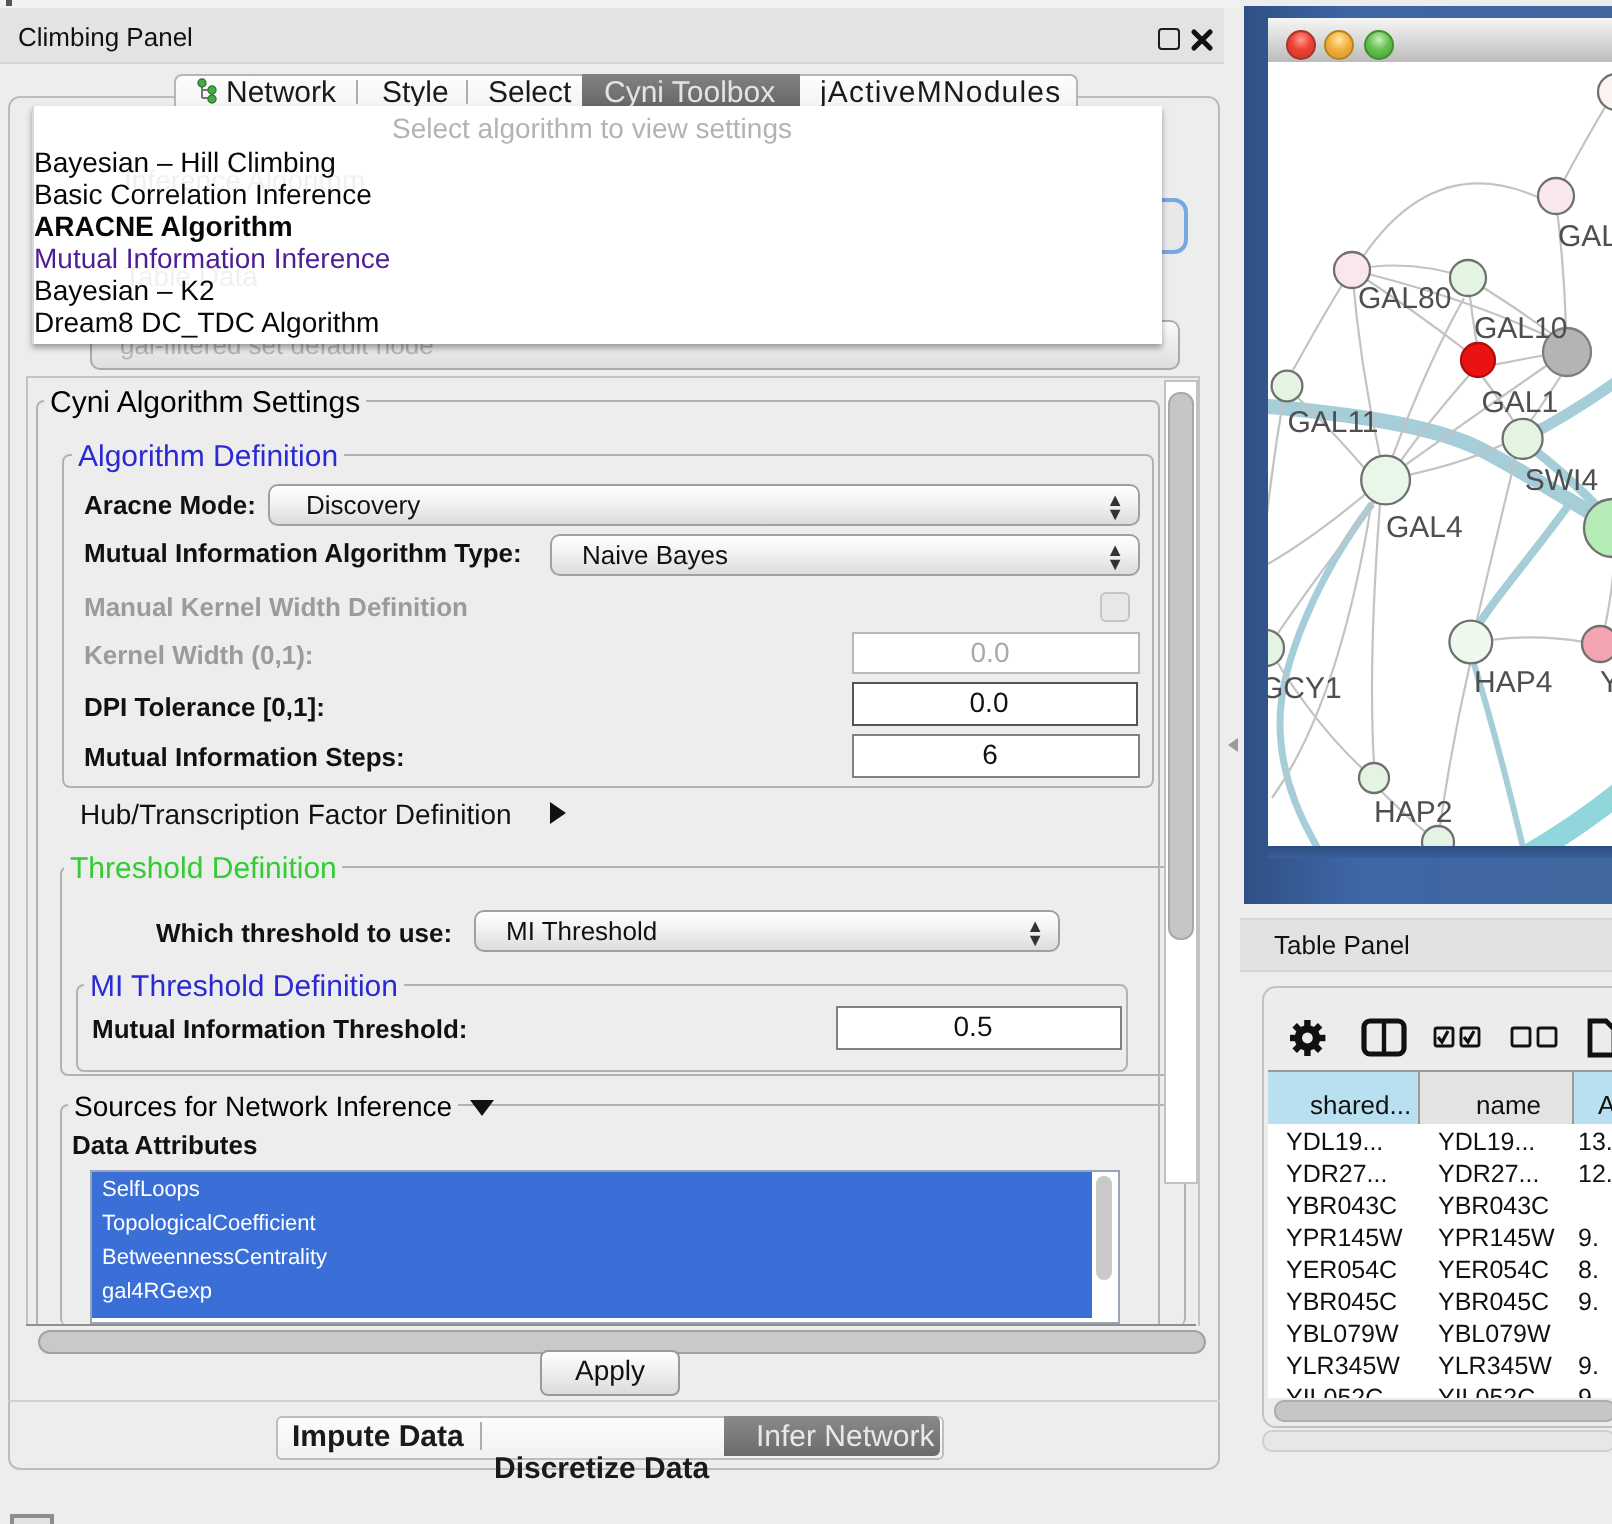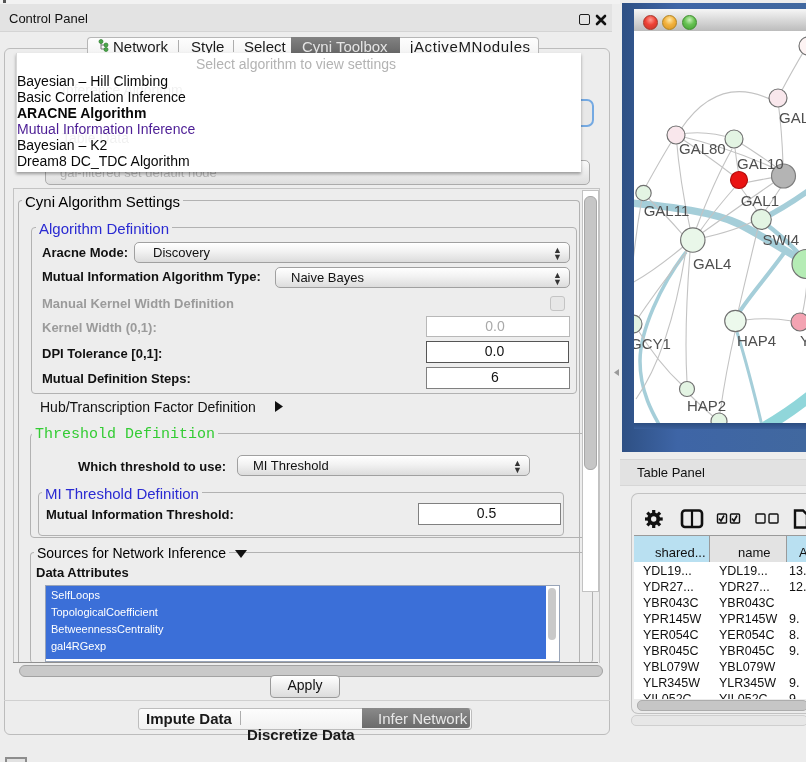--- a/index.html
+++ b/index.html
@@ -14,21 +14,21 @@
   .carr{position:absolute;right:7px;font-size:9px;color:#333;line-height:1;}
   .tf{background:#fff;font-size:14px;color:#111;text-align:center;}
   .tabtx{font-size:15px;color:#1a1a1a;white-space:nowrap;}
 </style></head>
 <body>
 
 <div class="abs" style="left:0;top:0;width:620px;height:4px;background:#f2f2f2;"></div>
 <div class="abs" style="left:3px;top:0;width:3px;height:3px;background:#555;"></div>
 
 <div class="abs" style="left:0;top:4px;width:612px;height:27px;background:#e3e3e3;border-bottom:1px solid #d4d4d4;"></div>
-<div class="abs lbl" style="left:9px;top:11px;">Control Panel</div>
+<div class="abs lbl" style="left:9px;top:11px;">Climbing Panel</div>
 <div class="abs" style="left:579px;top:14px;width:9px;height:9px;border:1.7px solid #1c1c1c;border-radius:2px;"></div>
 <svg class="abs" style="left:595px;top:13.5px;" width="12" height="12" viewBox="0 0 12 12">
     <path d="M2 2 L10 10 M10 2 L2 10" stroke="#111" stroke-width="2.6" stroke-linecap="round"></path>
   </svg>
 
 <div class="abs" style="left:4px;top:48px;width:604px;height:685px;border:1.5px solid #bcbcbc;border-radius:6px;background:#ededed;"></div>
 
 <div class="abs" style="left:87px;top:37px;width:450px;height:17px;background:linear-gradient(#fdfdfd,#f3f3f3);border:1px solid #b6b6b6;border-bottom:none;border-radius:4px 4px 0 0;"></div>
 <div class="abs" style="left:178px;top:40px;width:1px;height:12px;background:#adadad;"></div>
 <div class="abs" style="left:233px;top:40px;width:1px;height:12px;background:#adadad;"></div>
@@ -78,30 +78,30 @@
     <span class="ct" style="top:2px;left:15px;position:absolute;font-size:13px;">Naive Bayes</span>
     <span class="carr" style="top:3px;">▲</span>
     <span class="carr" style="top:10px;">▼</span>
   </div>
 <div class="abs glbl" style="left:42px;top:296px;">Manual Kernel Width Definition</div>
 <div class="abs" style="left:550px;top:296px;width:13px;height:13px;background:#e7e7e7;border:1px solid #c4c4c4;border-radius:3px;"></div>
 <div class="abs glbl" style="left:42px;top:320px;">Kernel Width (0,1):</div>
 <div class="abs tf" style="left:426px;top:316px;width:136px;height:18px;border:1px solid #b8b8b8;color:#a9a9a9;padding:1px 6px 0 0;">0.0</div>
 <div class="abs lbl b" style="left:42px;top:346px;">DPI Tolerance [0,1]:</div>
 <div class="abs tf" style="left:426px;top:341px;width:135px;height:19px;border:1.5px solid #555;padding:1px 6px 0 0;">0.0</div>
-<div class="abs lbl b" style="left:42px;top:371px;">Mutual Definition Steps:</div>
+<div class="abs lbl b" style="left:42px;top:371px;">Mutual Information Steps:</div>
 <div class="abs tf" style="left:426px;top:367px;width:136px;height:19px;border:1px solid #808080;padding:1px 6px 0 0;">6</div>
 
 <div class="abs" style="left:40px;top:399px;font-size:14px;color:#111;white-space:nowrap;">Hub/Transcription Factor Definition</div>
 <svg class="abs" style="left:273px;top:400px;" width="12" height="13" viewBox="0 0 12 13">
     <path d="M2 1 L10 6.5 L2 12 Z" fill="#111"></path>
   </svg>
 
 <div class="abs gb" style="left:30px;top:433px;width:561px;height:103px;"></div>
-<div class="abs gbt" style="left:32px;top:426px;color:#33cc33;font-family:Liberation Mono, monospace;">Threshold Definition</div>
+<div class="abs gbt" style="left:32px;top:426px;color:#33cc33;">Threshold Definition</div>
 <div class="abs lbl b" style="left:78px;top:459px;">Which threshold to use:</div>
 <div class="abs combo" style="left:237px;top:455px;width:291px;height:19px;">
     <span class="ct" style="top:2px;left:15px;position:absolute;font-size:13px;">MI Threshold</span>
     <span class="carr" style="top:3px;">▲</span>
     <span class="carr" style="top:10px;">▼</span>
   </div>
 <div class="abs gb" style="left:38px;top:492px;width:524px;height:42px;"></div>
 <div class="abs gbt" style="left:42px;top:485px;color:#2a2ad2;">MI Threshold Definition</div>
 <div class="abs lbl b" style="left:46px;top:507px;">Mutual Information Threshold:</div>
 <div class="abs tf" style="left:418px;top:503px;width:135px;height:19px;border:1px solid #808080;padding:1px 6px 0 0;">0.5</div>

